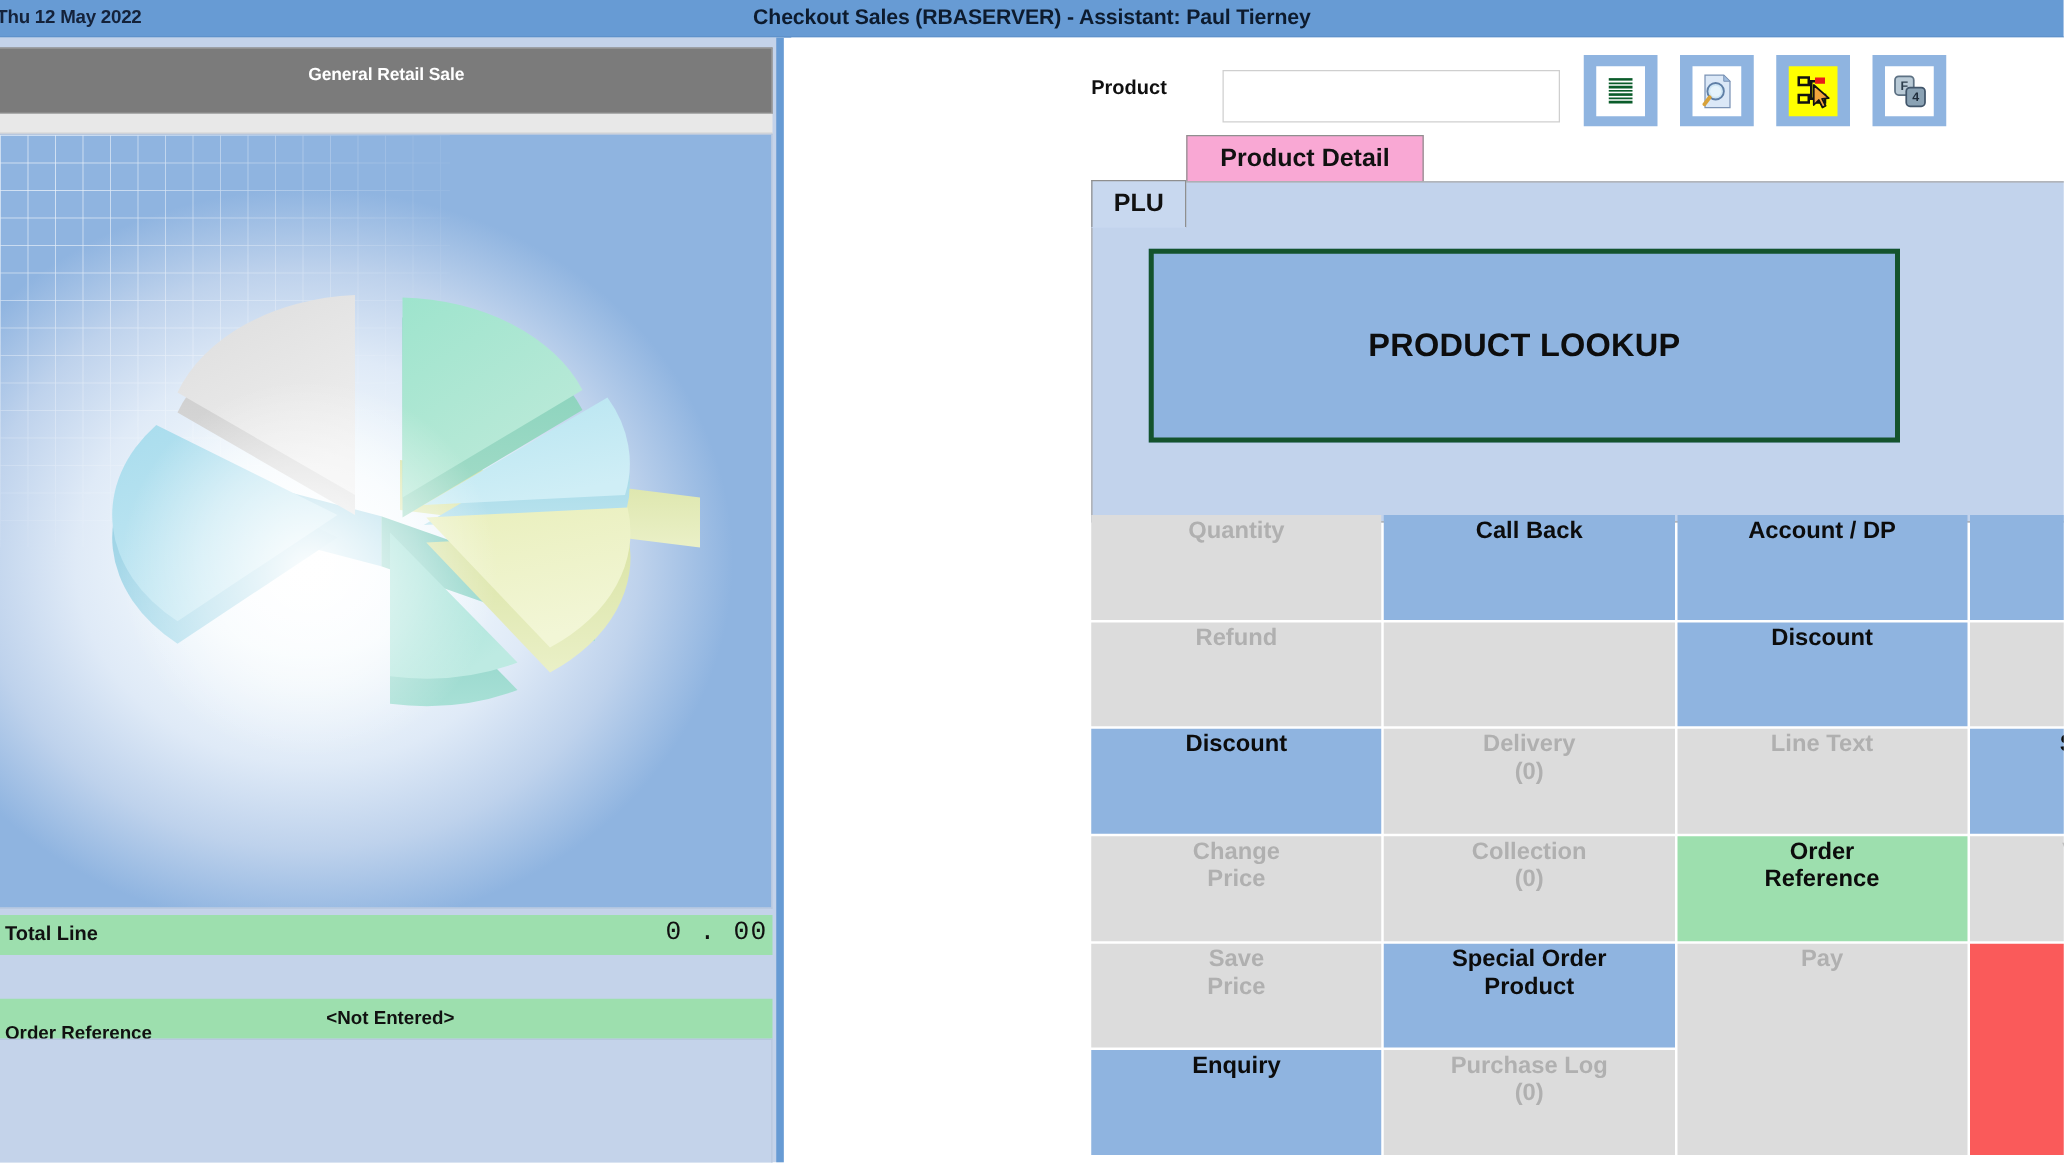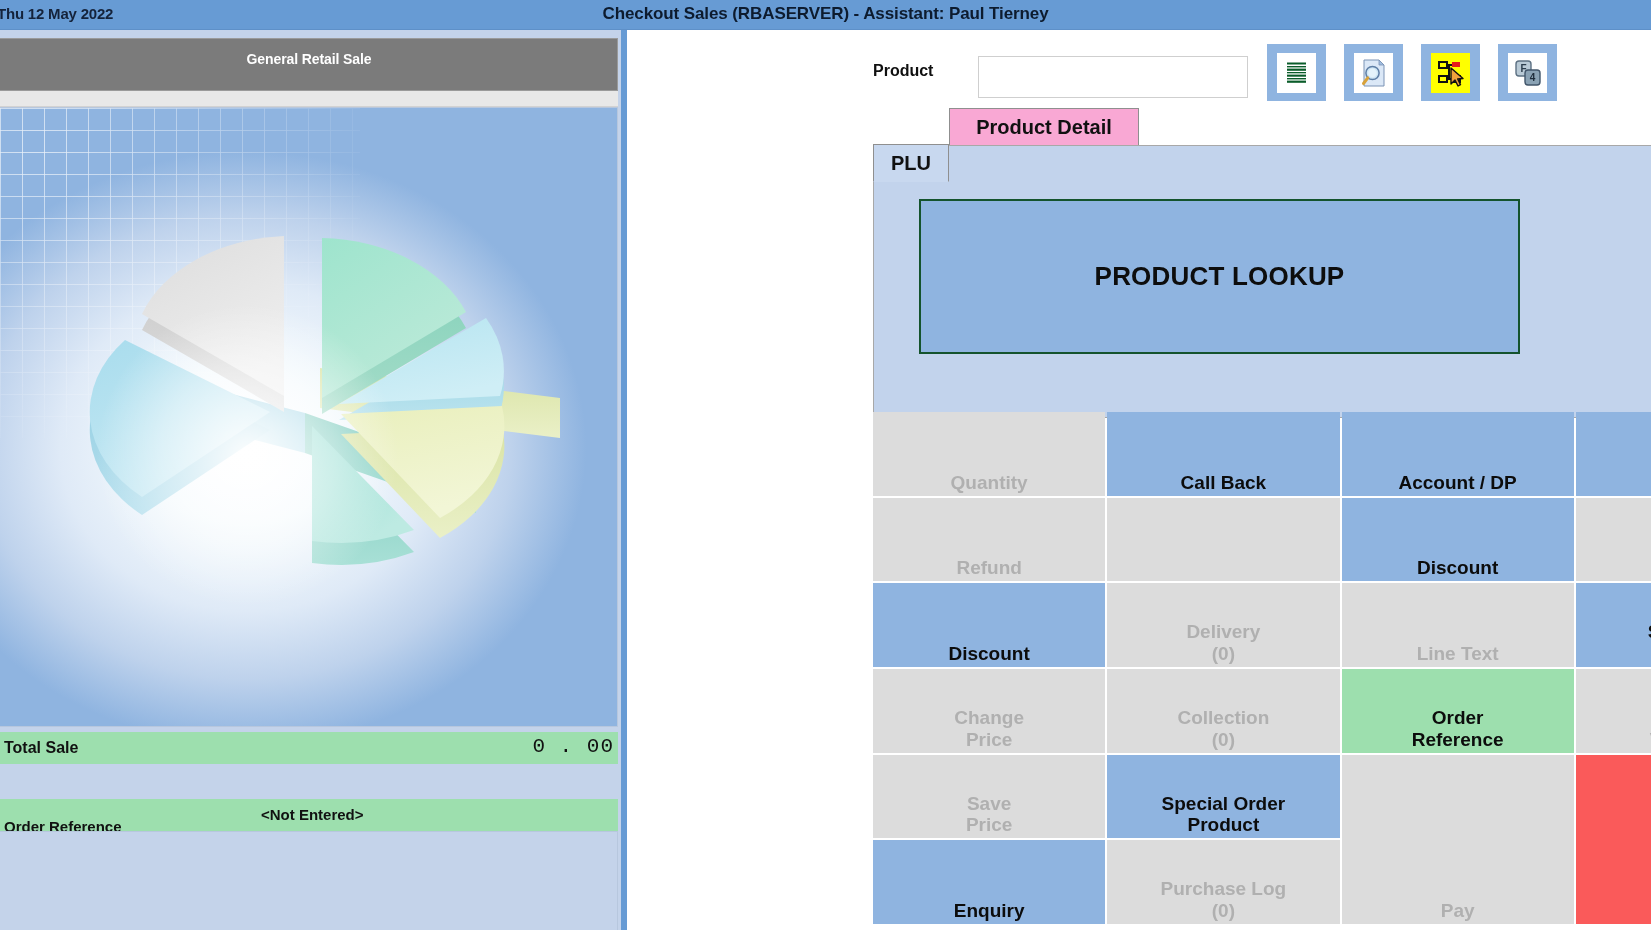--- a/index.html
+++ b/index.html
@@ -154,37 +154,37 @@
   .tab.active { background: #c8d8ef; border-bottom-color: #c8d8ef; z-index: 3; margin-top: 36px; }
 
   .tabpanel {
     position: absolute; left: 240px; top: 115px; width: 935px; height: 273px;
     background: #c2d3ec;
     border: 1px solid #a8a8a8;
   }
   .lookup-btn {
     position: absolute; left: 45px; top: 53px; width: 601px; height: 155px;
     background: #8fb4e0;
-    border: 2px solid #14532d;
+    border: 4px solid #14532d;
     display: flex; align-items: center; justify-content: center;
     font-size: 26px; font-weight: bold; color: #0d0d0d;
     letter-spacing: 0.2px;
   }
 
   
   .grid {
     position: absolute; left: 240px; top: 382px;
     width: 935px; height: 512px;
     display: grid;
     grid-template-columns: repeat(4, 1fr);
     grid-template-rows: repeat(6, 1fr);
     gap: 2px;
   }
   .gbtn {
-    display: flex; align-items: flex-end; justify-content: center;
+    display: flex; align-items: flex-start; justify-content: center;
     text-align: center;
     font-size: 19px; font-weight: bold;
     line-height: 1.15;
     padding: 2px;
   }
   .gbtn.enabled { background: #8fb4e0; color: #0c0c0c; }
   .gbtn.disabled { background: #dcdcdc; color: #b0b0b0; }
   .gbtn.green { background: #9ddfae; color: #0c0c0c; }
   .gbtn.red { background: #fa5a5a; color: #0c0c0c; }
   .gbtn.blank { background: #dcdcdc; }
@@ -295,21 +295,21 @@
         <g transform="translate(10,18)">
           <path d="M302 300 L404 404 A160 115 0 0 1 302 415 Z" fill="url(#gTealS)" transform="translate(0,22)"></path>
           <path d="M302 300 L404 404 A160 115 0 0 1 302 415 Z" fill="url(#gTeal)"></path>
         </g>
       </svg>
 
       <div class="wall-glow"></div>
     </div>
 
     <div class="total-row">
-      <span class="total-label">Total Sale</span>
+      <span class="total-label">Total Line</span>
       <span class="total-value">0 . 00</span>
     </div>
 
     <div class="spacer-row"></div>
 
     <div class="orderref-row">
       <span class="orderref-label">Order Reference</span>
       <span class="orderref-value">&lt;Not Entered&gt;</span>
     </div>
 

